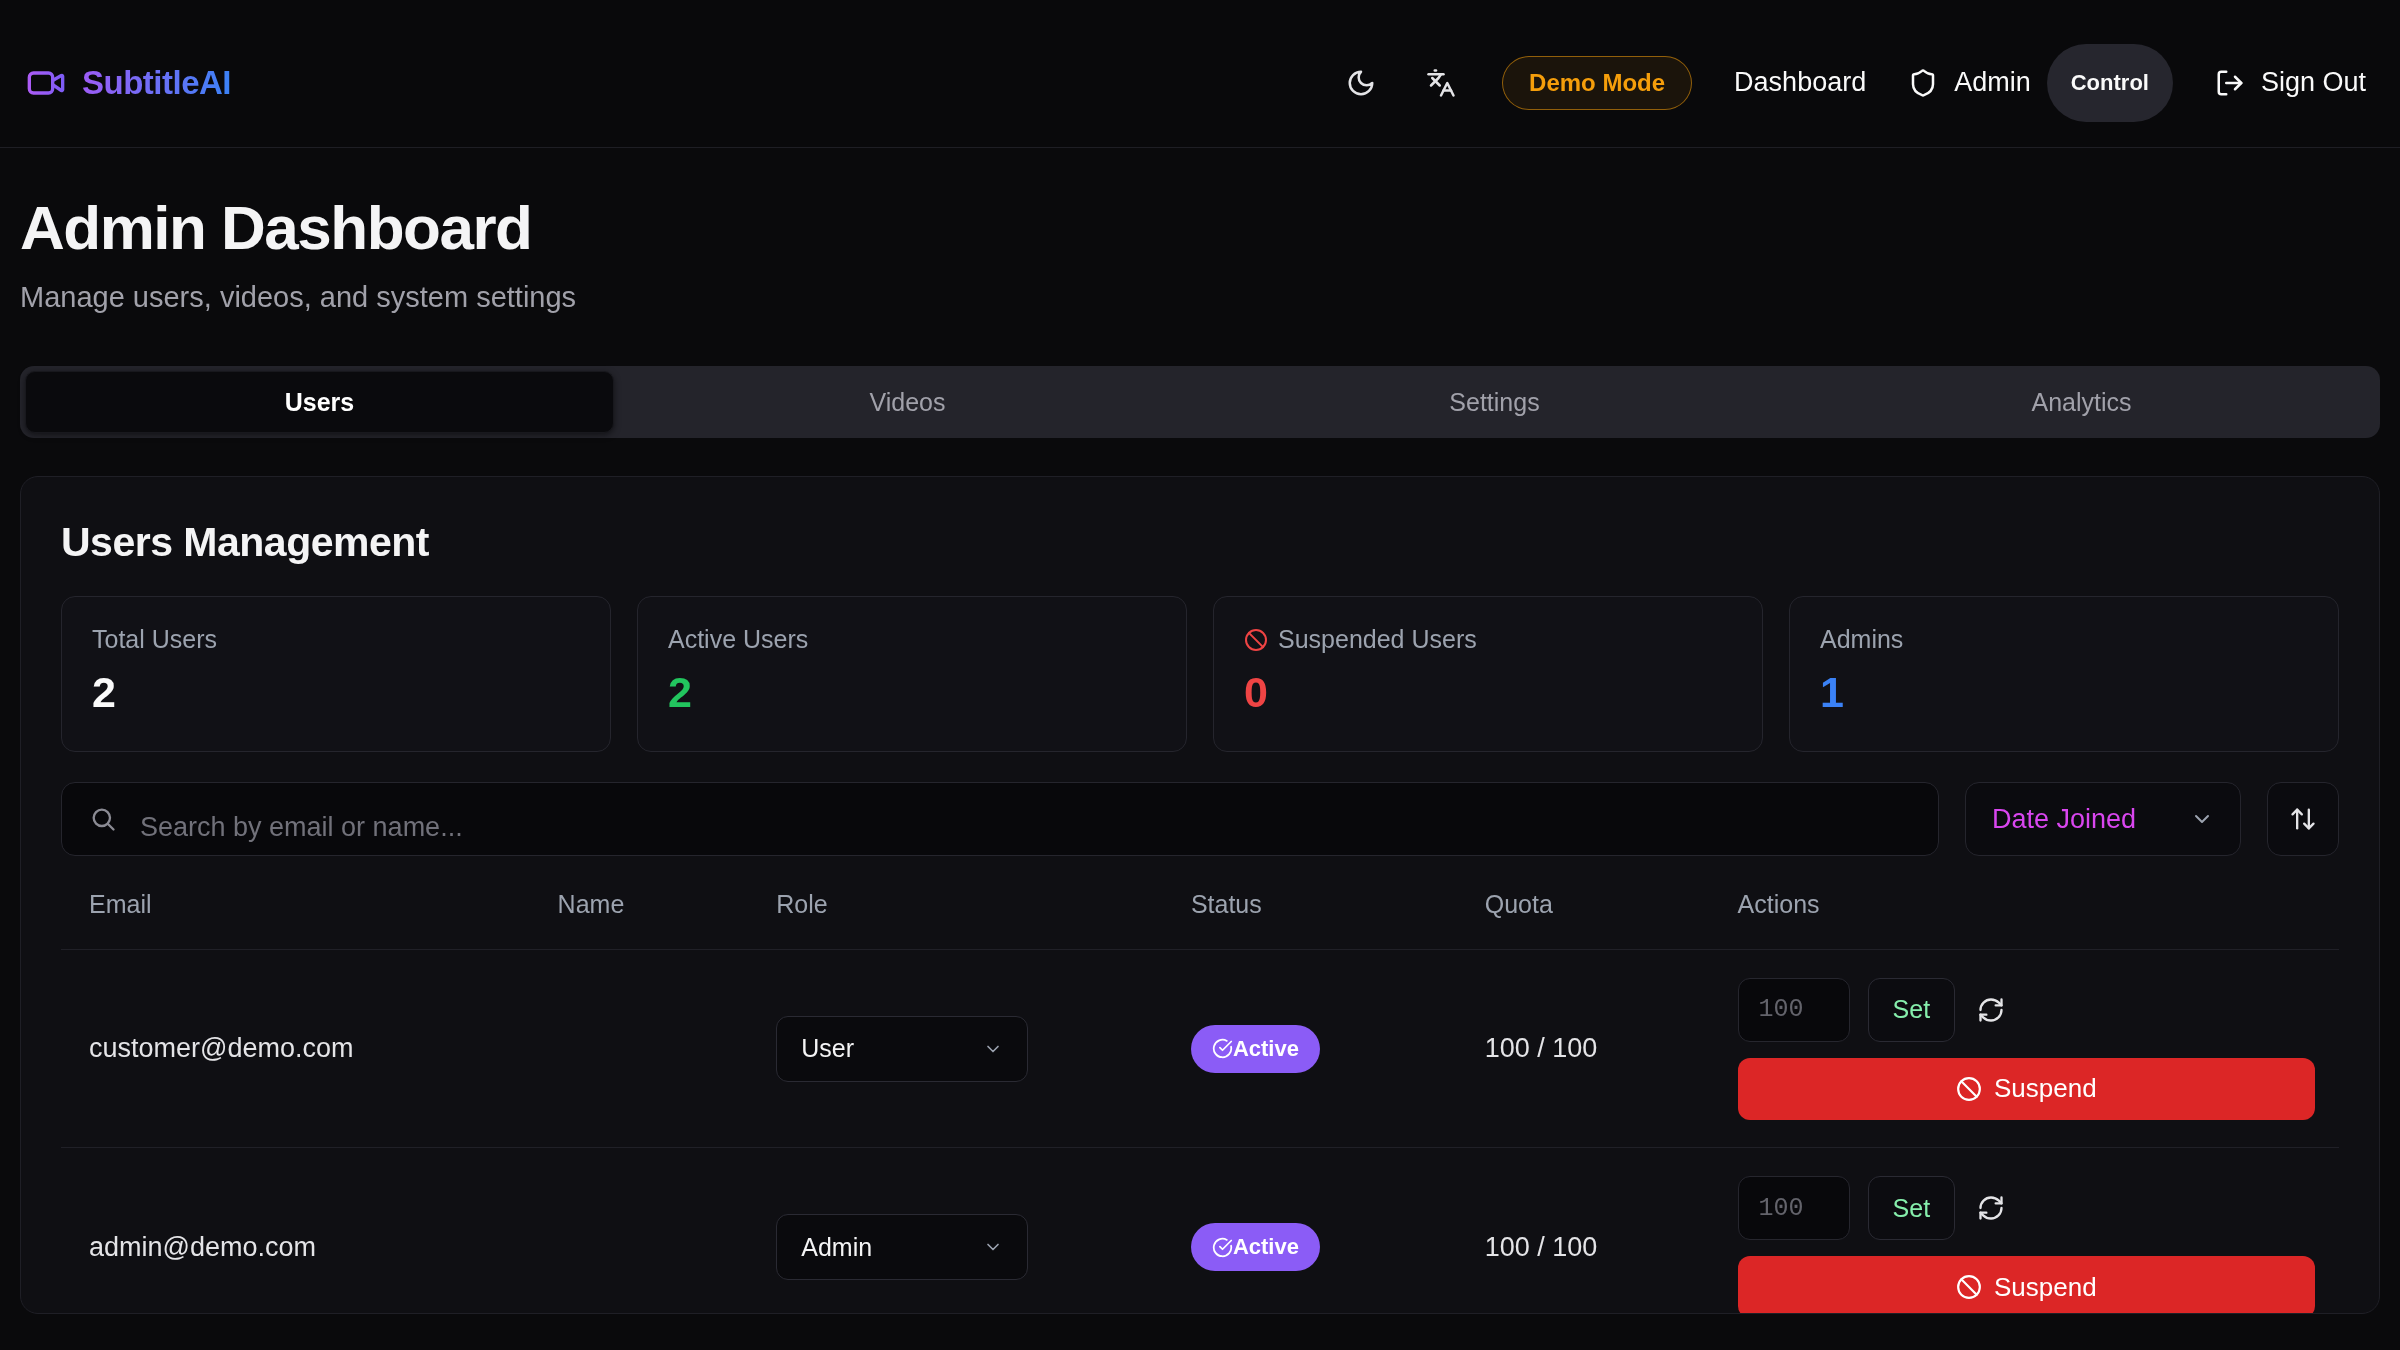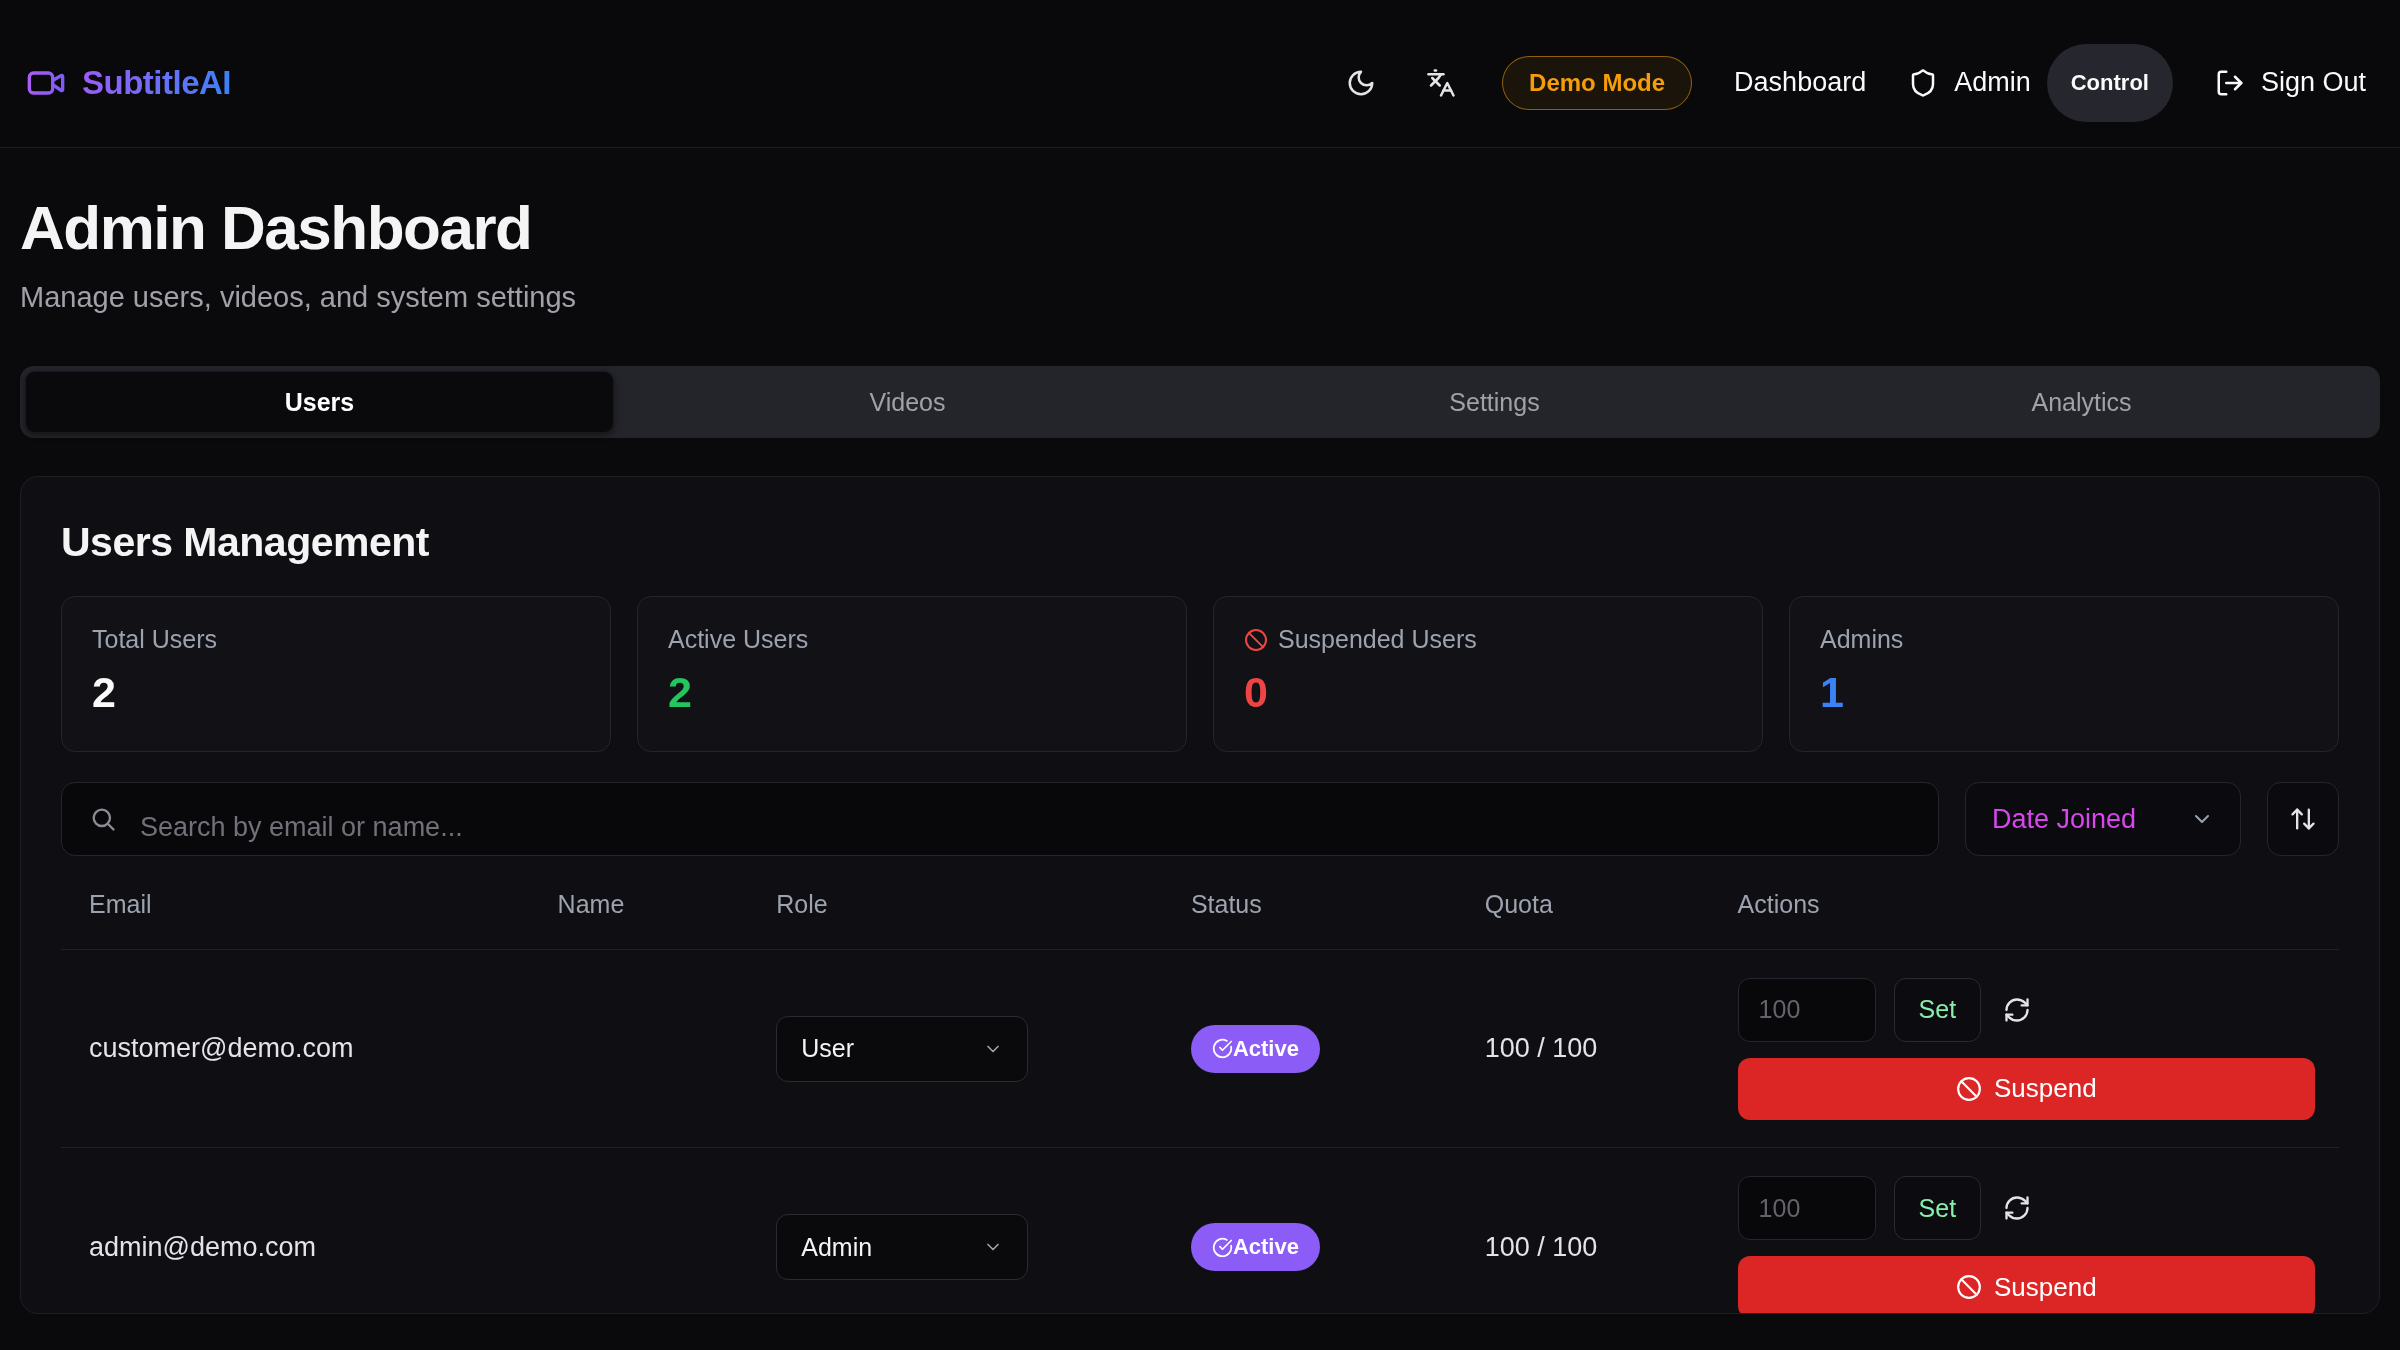--- a/index.html
+++ b/index.html
@@ -130,23 +130,23 @@
 
   .status-badge {
     display: inline-flex; align-items: center; 
     background: #8b5cf6; color: #ffffff; font-size: 22px; font-weight: bold;
     border-radius: 999px; padding: 11px 21px;
   }
 
   .actions-stack { display: flex; flex-direction: column; gap: 16px; }
   .actions-top { display: flex; align-items: center; gap: 18px; }
   .quota-input {
-    width: 138px; height: 64px; background: #08080b; border: 1px solid #26262e;
+    width: 112px; height: 64px; background: #08080b; border: 1px solid #26262e;
     border-radius: 12px; color: #e4e4e7; font-size: 25px; padding: 0 20px;
-    font-family: Liberation Sans, sans-serif; outline: none;
+    font-family: Liberation Mono, monospace; outline: none;
   }
   .quota-input::placeholder { color: #63636b; }
   .set-btn {
     height: 64px; padding: 0 24px; background: #0c0c10; border: 1px solid #2a2a33;
     border-radius: 12px; color: #86efac; font-size: 25px; font-weight: 500; cursor: pointer;
     font-family: "Liberation Sans", sans-serif;
   }
   .refresh-btn { background: none; border: none; color: #e4e4e7; cursor: pointer; padding: 4px; }
   .suspend-btn {
     height: 62px; width: 100%; background: #dc2626; border: none; border-radius: 12px;

